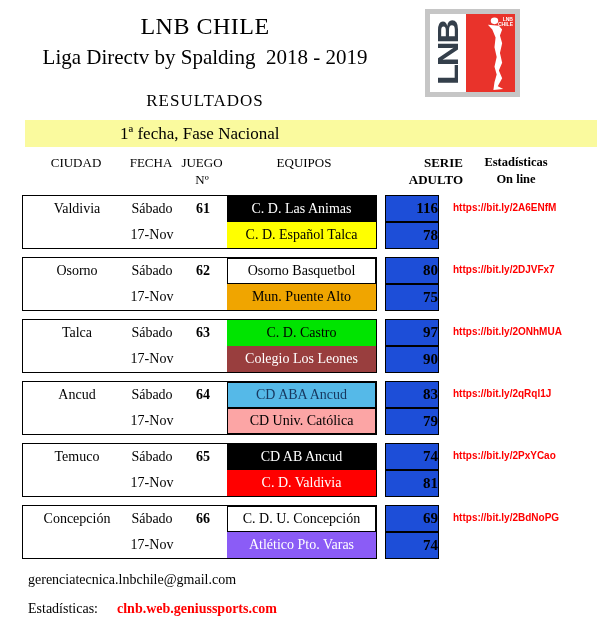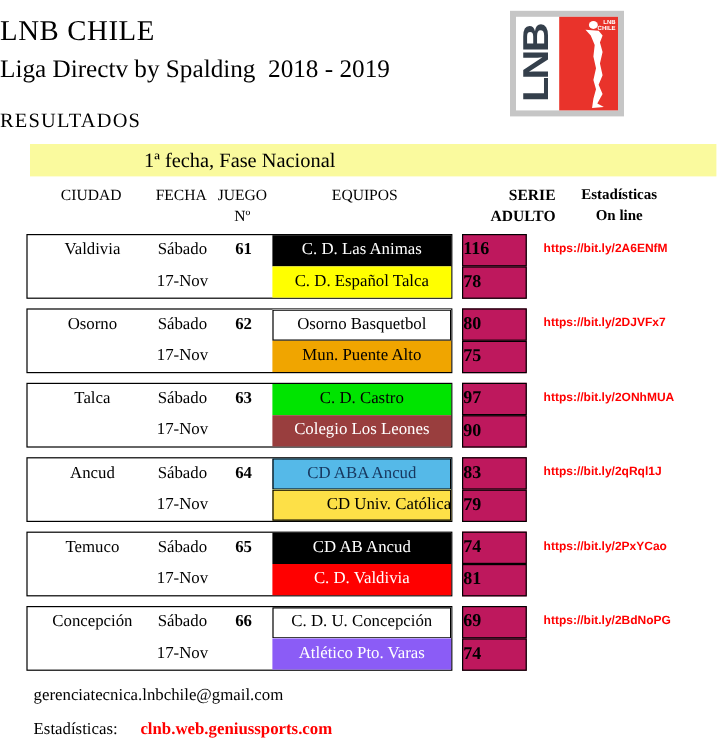--- a/index.html
+++ b/index.html
@@ -1,21 +1,21 @@
 <!DOCTYPE html>
 <html><head>
 <meta charset="utf-8">
 <style>
   * { margin:0; padding:0; box-sizing:border-box; }
   html,body { background:#fff; }
   body { width:600px; height:628px; overflow:hidden; font-family:"Liberation Serif", serif; color:#000; }
   .sheet { position:relative; width:600px; height:628px; background:#fff; }
 
   
-  .titleblock { position:absolute; left:0; top:0; width:410px; text-align:left; }
+  .titleblock { position:absolute; left:0; top:0; width:410px; text-align:center; }
   .title { margin-top:13px; font-size:24px; font-weight:normal; letter-spacing:.5px; }
   .subtitle { margin-top:5px; font-size:21px; white-space:pre; }
   .section { margin-top:21px; font-size:17px; letter-spacing:1px; }
 
   .logo { position:absolute; left:425px; top:9px; width:95px; height:88px; background:#c6c6c6; padding:5px; }
   .logo-inner { width:100%; height:100%; background:#ffffff; display:flex; }
   .logo-lnb { width:42%; display:flex; align-items:center; justify-content:center; overflow:hidden; }
   .logo-lnb span { display:block; transform:rotate(-90deg) scaleX(1.15); font-family:"Liberation Sans", sans-serif;
                    font-weight:bold; font-size:30px; color:#343f4b; letter-spacing:-2px; }
   .logo-red { width:58%; position:relative; background:#e9332b; }
@@ -42,21 +42,21 @@
   .row { position:relative; height:54px; margin-bottom:8px;border-radius:26px; }
   .rowbox { position:absolute; left:22px; top:0; width:355px; height:54px; border:1px solid #000; background:#fff; }
   .c-ciudad { position:absolute; left:4px;  top:0; width:100px; height:26px; line-height:26px; text-align:center; font-size:14px; }
   .c-dia    { position:absolute; left:89px; top:0; width:80px;  height:26px; line-height:26px; text-align:center; font-size:14px; }
   .c-date   { position:absolute; left:89px; top:26px; width:80px; height:26px; line-height:26px; text-align:center; font-size:14px; }
   .c-juego  { position:absolute; left:140px; top:0; width:80px; height:26px; line-height:26px; text-align:center; font-size:14px; font-weight:bold; }
   .equipos  { position:absolute; right:0; top:0; width:149px; height:52px; }
   .team { width:100%; height:26px; line-height:26px; text-align:center; font-size:14px; overflow:hidden; white-space:nowrap; }
   .team.inner-border { box-shadow:inset 0 0 0 1px #000; }
   .scores { position:absolute; left:385px; top:0; width:54px; height:54px; }
-  .score { width:54px; height:27px; border:1px solid #000; background:#be185d; text-align:left;
+  .score { width:54px; height:27px; border:1px solid #000; background:#1d4ed8; text-align:right;
            line-height:25px; font-size:15px; font-weight:bold; }
   .score + .score { margin-top:0; }
   .statlink { position:absolute; left:453px; top:7px; font-family:"Liberation Sans", sans-serif;
               font-weight:bold; font-size:10px; color:#ff0000; text-decoration:none; display:block; }
 
   
   .email { position:absolute; left:28px; top:572px; font-size:14px; }
   .statline-label { position:absolute; left:28px; top:601px; font-size:14px; }
   .statline-link  { position:absolute; left:117px; top:601px; font-size:14px; font-weight:bold;
                     color:#ff0000; text-decoration:none; }
@@ -167,21 +167,21 @@
     </div>
 
     <div class="row">
       <div class="rowbox">
         <div class="c-ciudad">Ancud</div>
         <div class="c-dia">Sábado</div>
         <div class="c-date">17-Nov</div>
         <div class="c-juego">64</div>
         <div class="equipos">
           <div class="team inner-border" style="background-color: rgb(85, 185, 232); color: rgb(23, 55, 94);">CD ABA Ancud</div>
-          <div class="team inner-border" style="background-color: #fde047; color: rgb(0, 0, 0); text-align: right;">CD Univ. Católica</div>
+          <div class="team inner-border" style="background-color: #fca5a5; color: rgb(0, 0, 0);">CD Univ. Católica</div>
         </div>
       </div>
       <div class="scores">
         <div class="score">83</div>
         <div class="score">79</div>
       </div>
       <a class="statlink" href="#">https://bit.ly/2qRql1J</a>
     </div>
 
     <div class="row">

